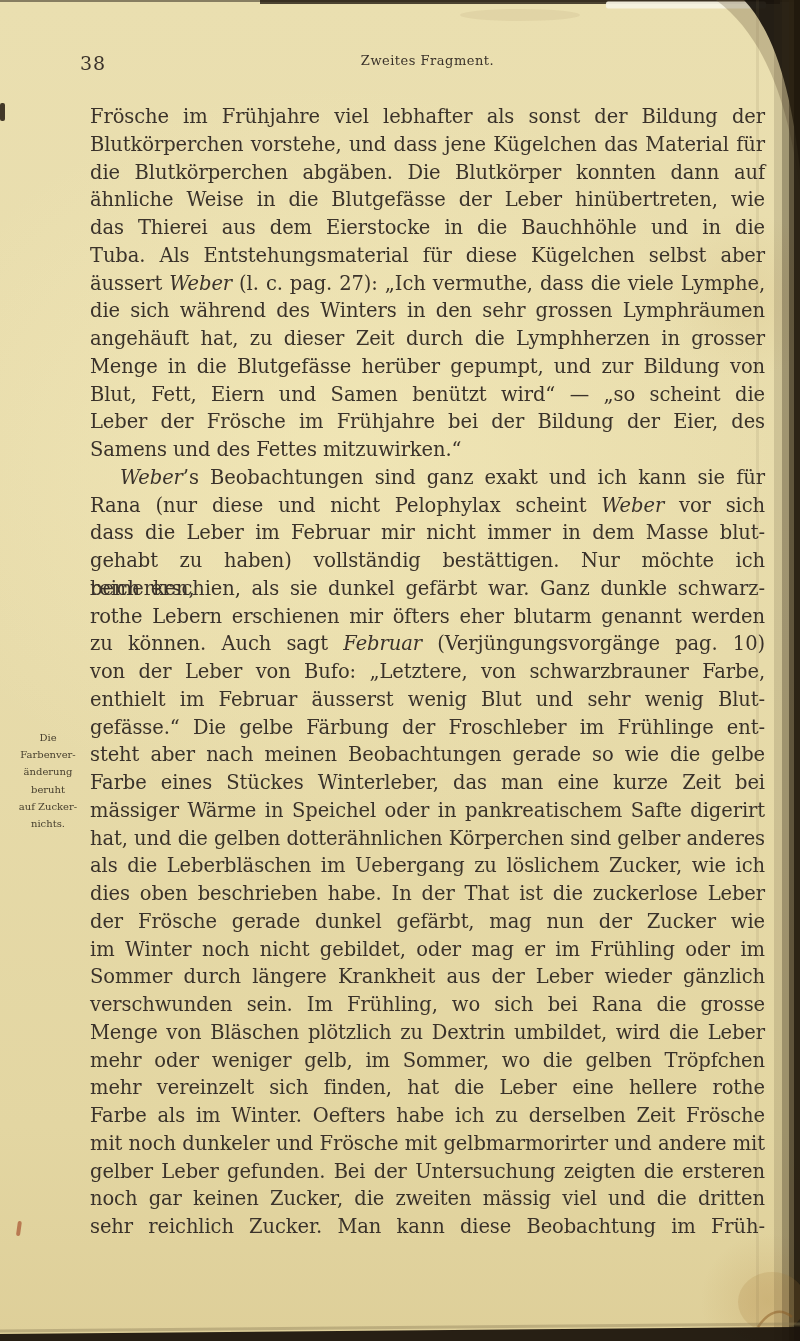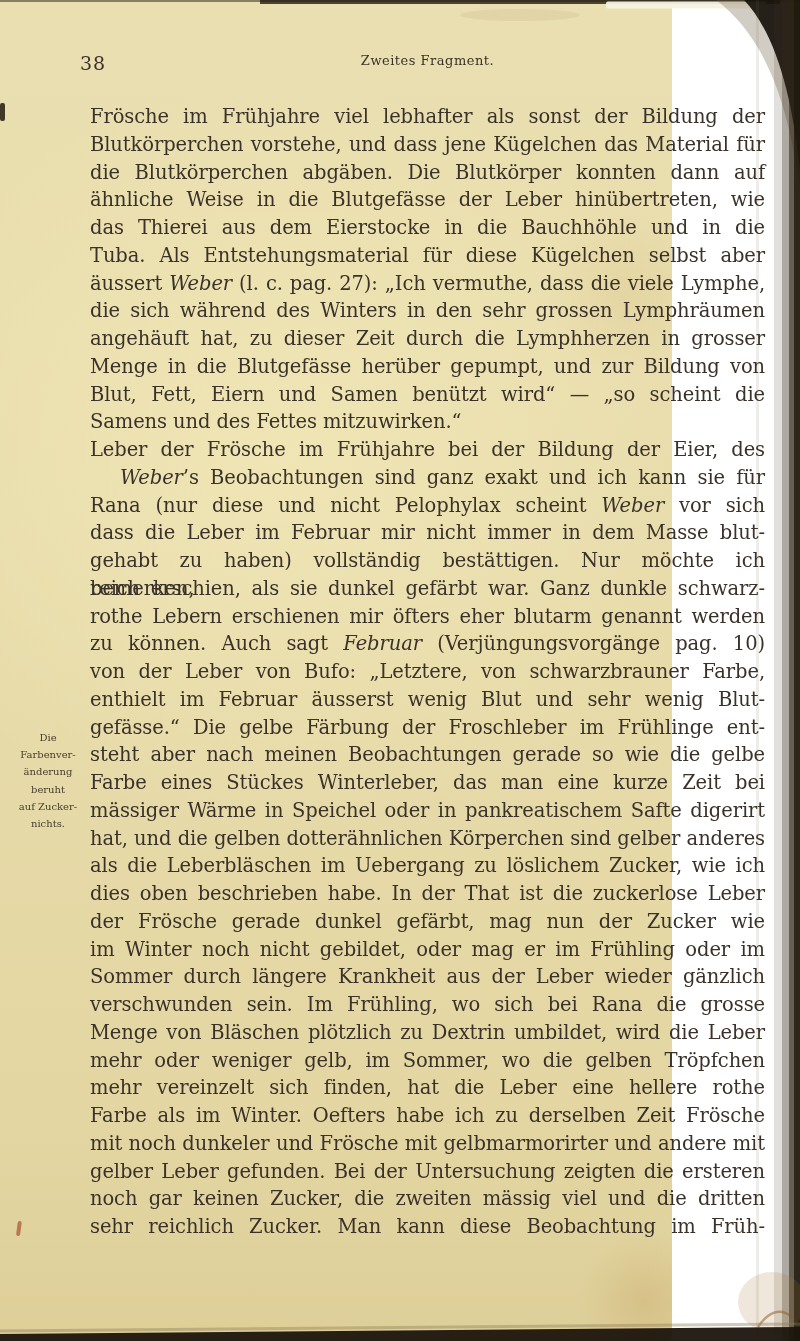--- a/index.html
+++ b/index.html
@@ -1,17 +1,17 @@
 <!DOCTYPE html>
 <html><head>
 <meta charset="utf-8">
 <style>
   html,body{margin:0;padding:0;width:800px;height:1341px;overflow:hidden;}
   .page{
-    position:relative;width:672px;height:1341px;
+    position:relative;width:800px;height:1341px;
     font-family:"DejaVu Serif","Liberation Serif",serif;
     color:#3a322a;
     background:
       radial-gradient(ellipse 620px 520px at 42% 34%, rgba(246,236,188,.55), rgba(246,236,188,0) 72%),
       radial-gradient(circle 110px at 93% 22%, rgba(205,180,115,.22), rgba(205,180,115,0) 75%),
       radial-gradient(circle 90px at 96% 97%, rgba(175,130,60,.20), rgba(175,130,60,0) 75%),
       linear-gradient(180deg,#eadfb0 0%,#e7dbaa 50%,#e3d6a2 84%,#decf99 100%);
   }
   .pagenum{position:absolute;left:80px;top:52px;font-size:19px;letter-spacing:1px;}
   .htitle{position:absolute;left:90px;top:53px;width:675px;text-align:center;font-size:13px;letter-spacing:.5px;}
@@ -46,22 +46,22 @@
       <div class="bline">Blutkörperchen vorstehe, und dass jene Kügelchen das Material für</div>
       <div class="bline">die Blutkörperchen abgäben. Die Blutkörper konnten dann auf</div>
       <div class="bline">ähnliche Weise in die Blutgefässe der Leber hinübertreten, wie</div>
       <div class="bline">das Thierei aus dem Eierstocke in die Bauchhöhle und in die</div>
       <div class="bline">Tuba. Als Entstehungsmaterial für diese Kügelchen selbst aber</div>
       <div class="bline">äussert <i>Weber</i> (l. c. pag. 27): „Ich vermuthe, dass die viele Lymphe,</div>
       <div class="bline">die sich während des Winters in den sehr grossen Lymphräumen</div>
       <div class="bline">angehäuft hat, zu dieser Zeit durch die Lymphherzen in grosser</div>
       <div class="bline">Menge in die Blutgefässe herüber gepumpt, und zur Bildung von</div>
       <div class="bline">Blut, Fett, Eiern und Samen benützt wird“ — „so scheint die</div>
+      <div class="bline">Leber der Frösche im Frühjahre bei der Bildung der Eier, des</div>
       <div class="bline nojust">Samens und des Fettes mitzuwirken.“</div>
-      <div class="bline">Leber der Frösche im Frühjahre bei der Bildung der Eier, des</div>
       <div class="bline indent"><i>Weber</i>’s Beobachtungen sind ganz exakt und ich kann sie für</div>
       <div class="bline">Rana (nur diese und nicht Pelophylax scheint <i>Weber</i> vor sich</div>
       <div class="bline">dass die Leber im Februar mir nicht immer in dem Masse blut-</div>
       <div class="bline">gehabt zu haben) vollständig bestättigen. Nur möchte ich bemerken,</div>
       <div class="bline">reich erschien, als sie dunkel gefärbt war. Ganz dunkle schwarz-</div>
       <div class="bline">rothe Lebern erschienen mir öfters eher blutarm genannt werden</div>
       <div class="bline">zu können. Auch sagt <i>Februar</i> (Verjüngungsvorgänge pag. 10)</div>
       <div class="bline">von der Leber von Bufo: „Letztere, von schwarzbrauner Farbe,</div>
       <div class="bline">enthielt im Februar äusserst wenig Blut und sehr wenig Blut-</div>
       <div class="bline">gefässe.“ Die gelbe Färbung der Froschleber im Frühlinge ent-</div>

